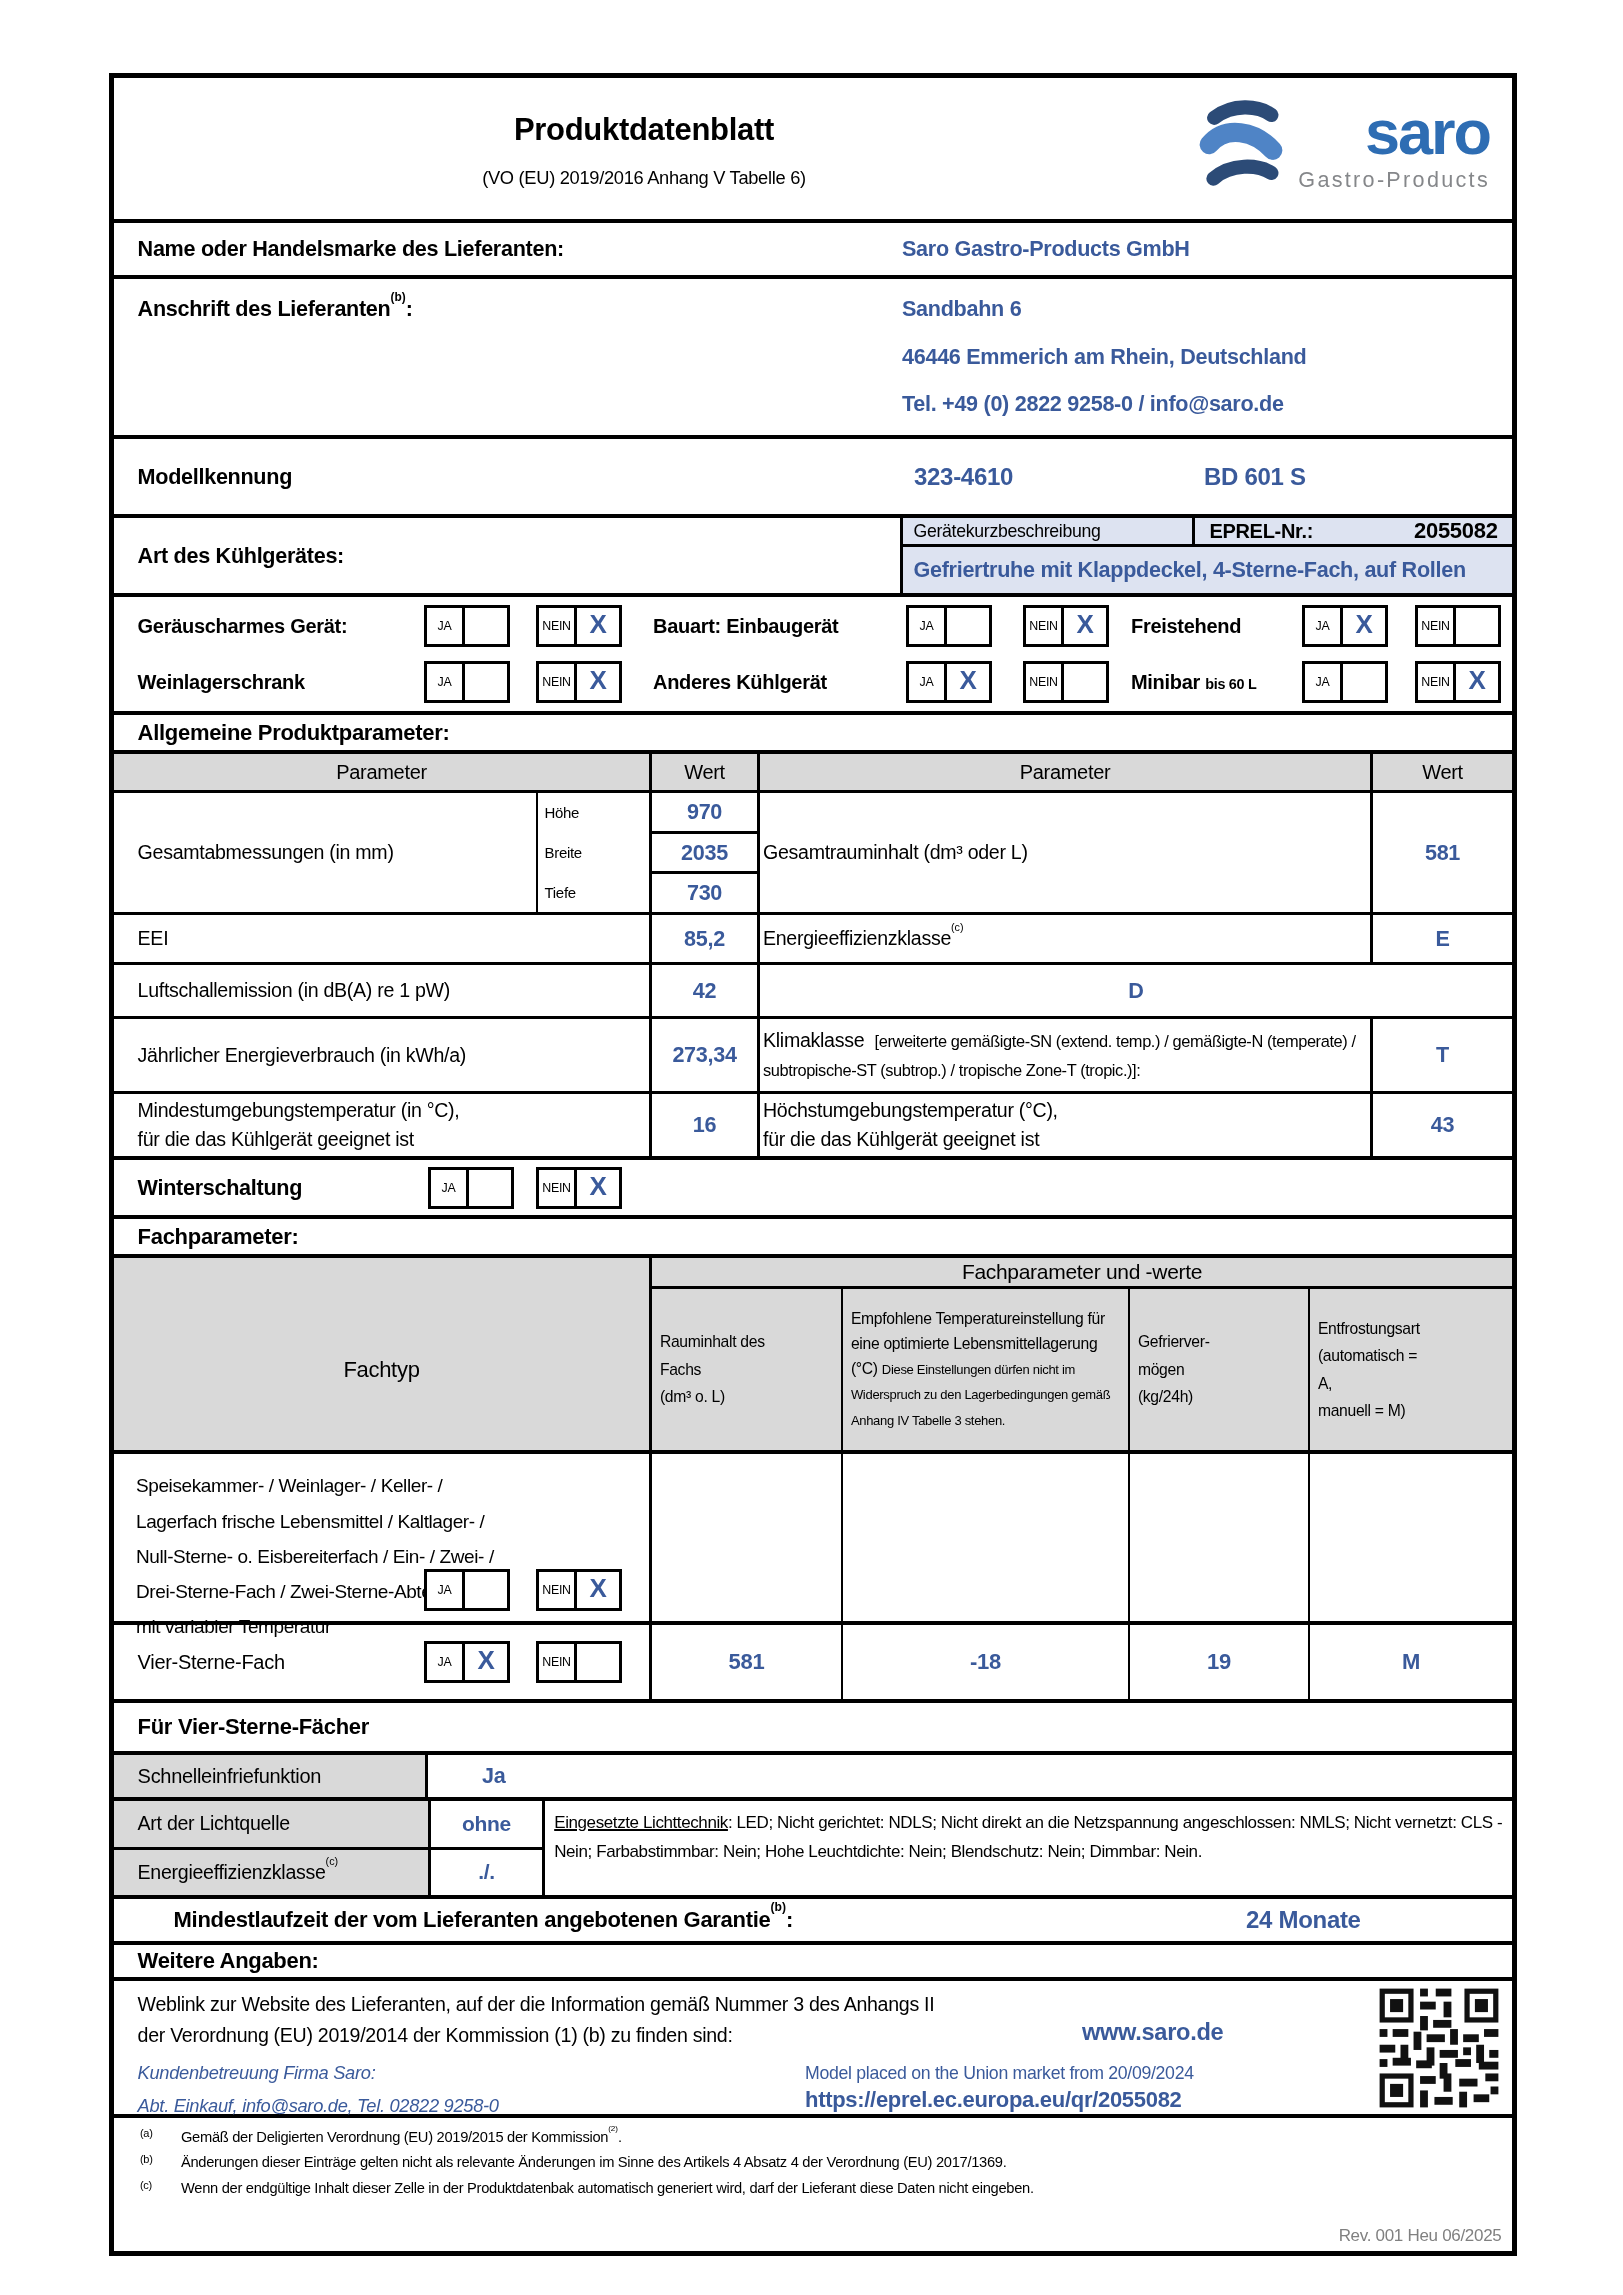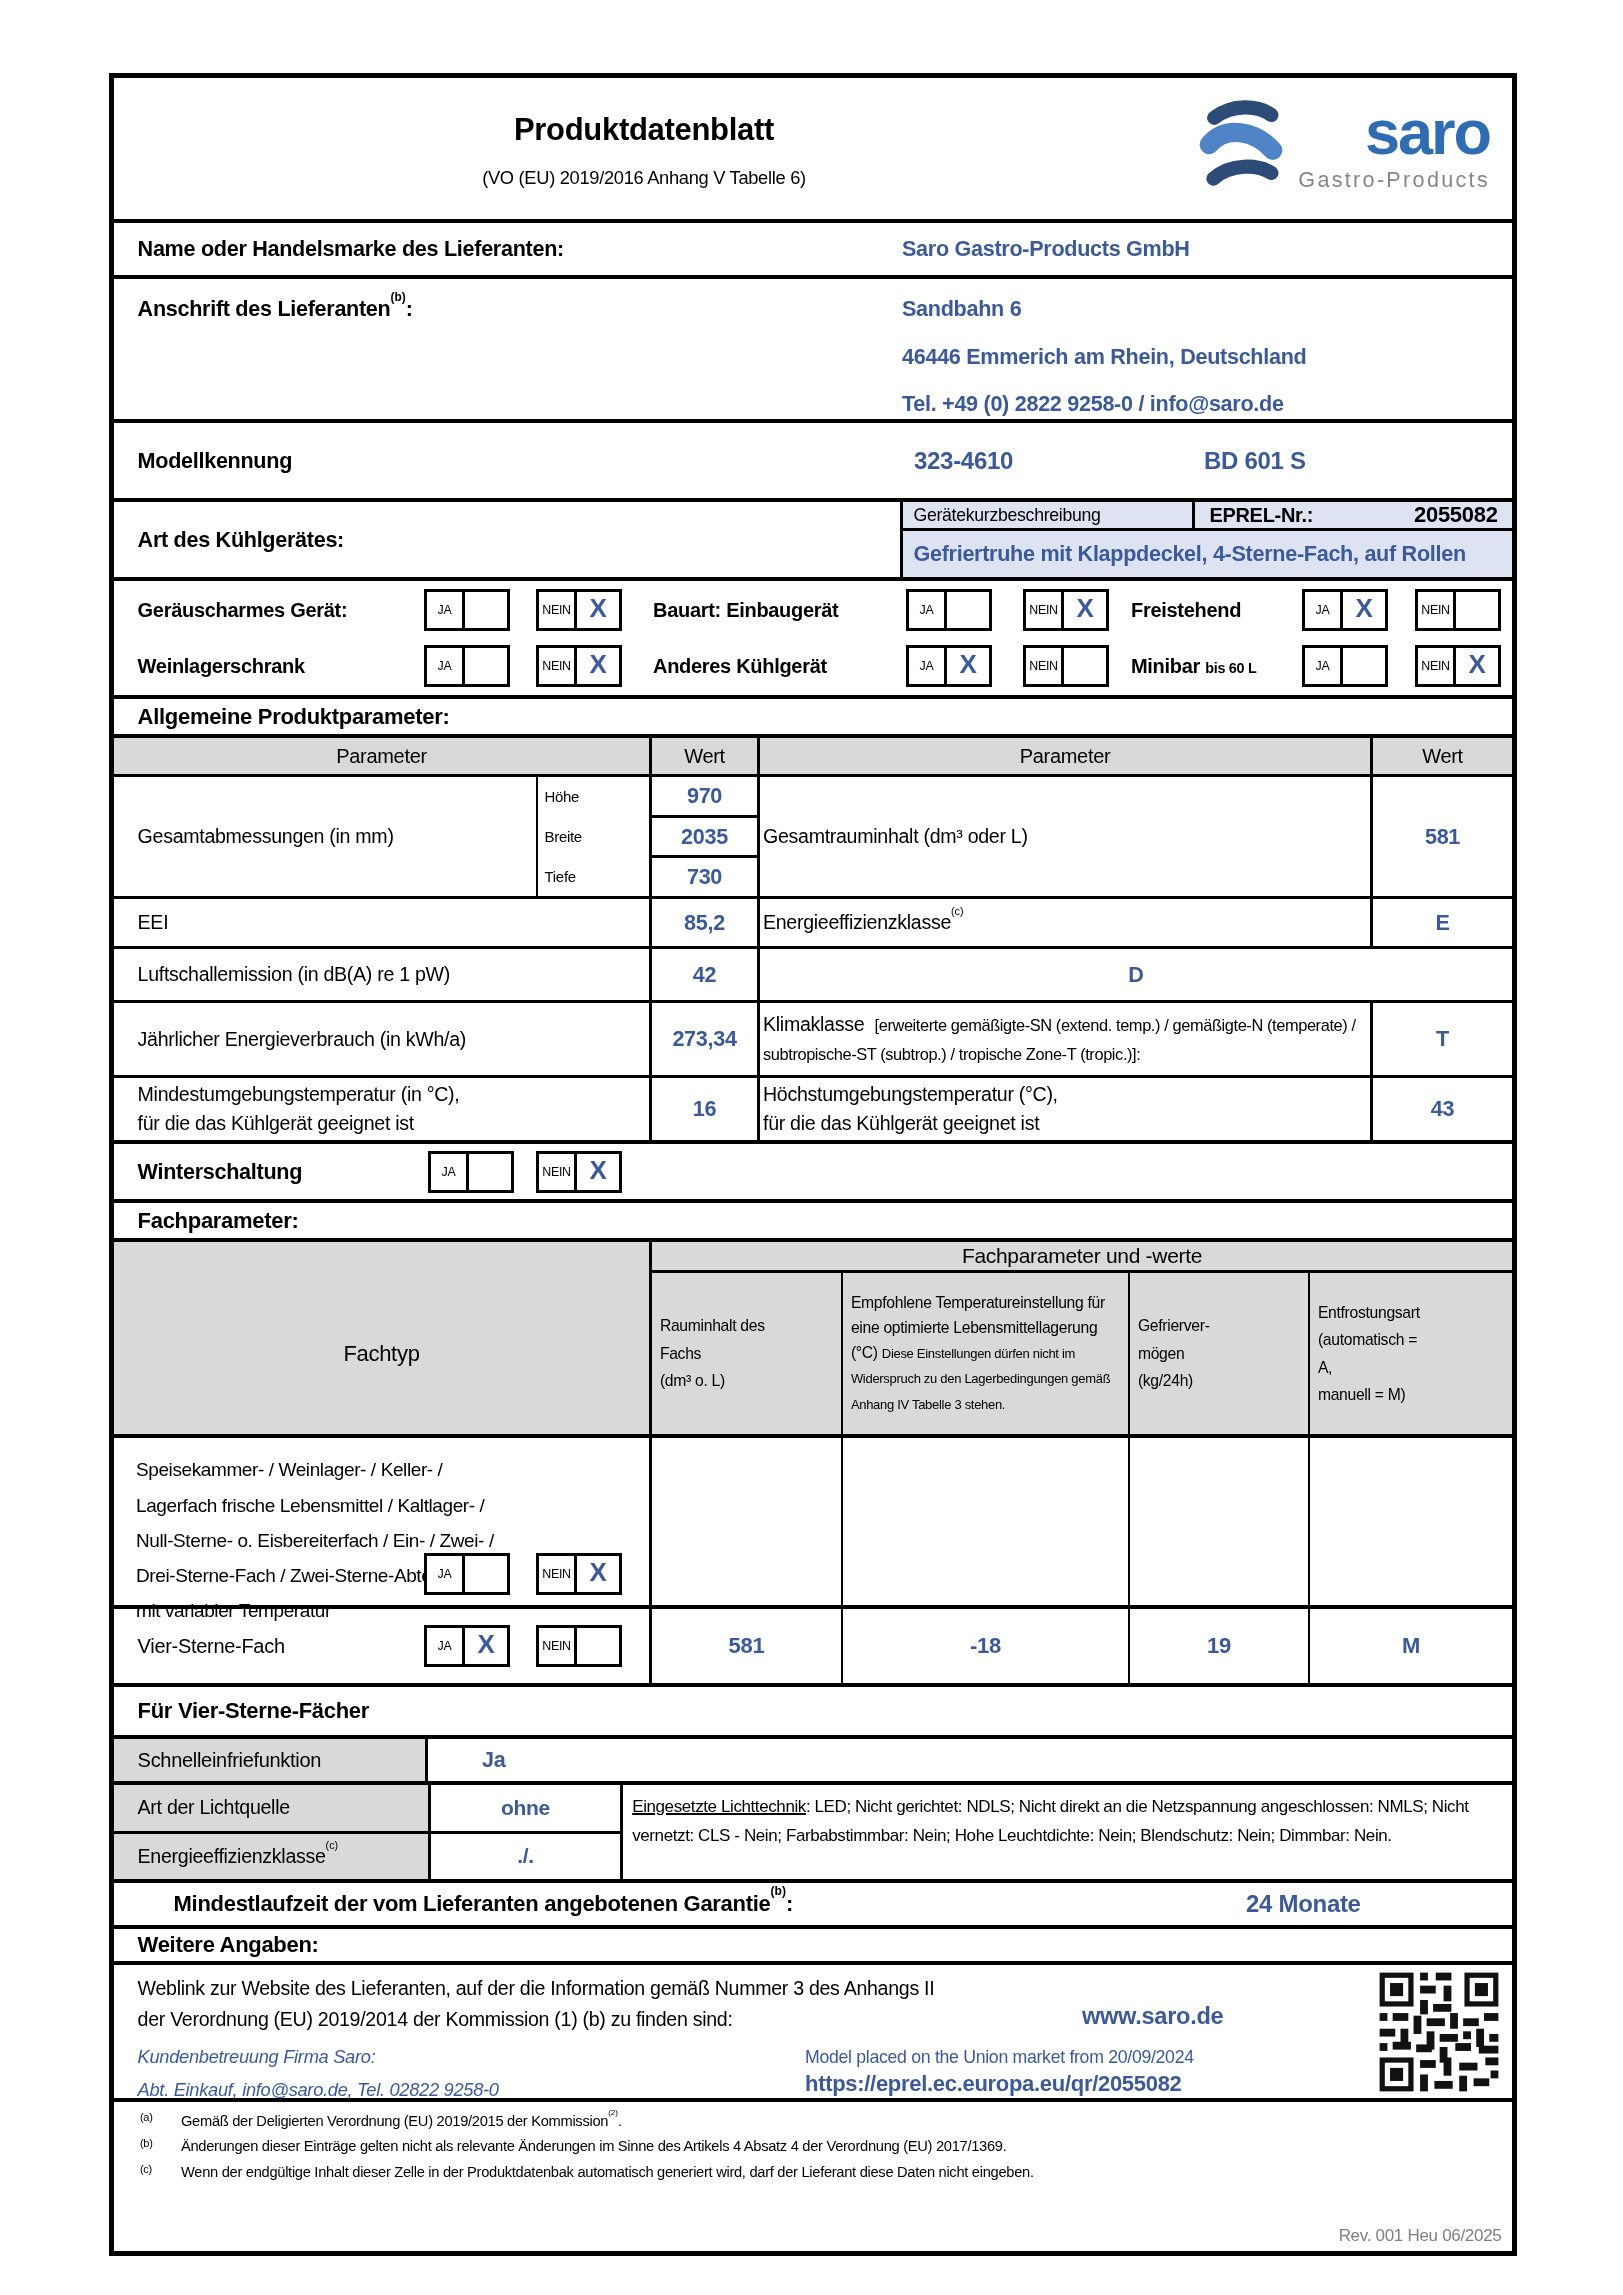--- a/index.html
+++ b/index.html
@@ -29,21 +29,21 @@
   .logo{ flex:1; display:flex; align-items:center; justify-content:flex-end; padding-right:22px; gap:14.4px; }
   .logo-text{ display:flex; flex-direction:column; align-items:flex-end; }
   .logo-word{ font-size:63px; font-weight:700; color:var(--logoblue); line-height:0.9; letter-spacing:-2px; }
   .logo-tag{ font-size:21.6px; color:var(--logogray); letter-spacing:2.3px; margin-top:6.5px; }
 
   
   .name-row{ height:56px; display:flex; align-items:center; }
   .lab{ font-size:21.6px; font-weight:700; padding-left:23.6px; }
   .name-row .lab{ width:788px; }
   .bval{ font-size:21.6px; font-weight:700; color:var(--blue); }
-  .addr-row{ height:144px; display:flex; align-items:flex-start; padding-top:17px; }
+  .addr-row{ height:160px; display:flex; align-items:flex-start; padding-top:17px; }
   .addr-row .lab{ width:788px; }
   .addr-lines div{ font-size:21.6px; font-weight:700; color:var(--blue); margin-bottom:21.6px; }
 
   .model-row{ height:79px; }
   .model-row .lab{ position:absolute; left:0; top:50%; transform:translateY(-50%); }
   .model-num{ position:absolute; left:800px; top:50%; transform:translateY(-50%); font-size:24px; }
   .model-name{ position:absolute; left:1090px; top:50%; transform:translateY(-50%); font-size:24px; }
 
   
   .art-row{ height:79px; display:flex; }
@@ -122,21 +122,21 @@
   .f2-lab .clab{ left:23.6px; }
   .fval{ display:flex; align-items:center; justify-content:center; font-size:22px; font-weight:700; color:var(--blue); }
 
   
   .quick{ height:46px; display:flex; align-items:stretch; }
   .quick-lab{ width:314px; background:var(--gray); border-right:3.3px solid #000; display:flex; align-items:center; padding-left:23.6px; font-size:20px; }
   .quick-val{ display:flex; align-items:center; padding-left:54px; font-size:21.6px; font-weight:700; color:var(--blue); }
 
   
   .ltable{ height:98px; display:flex; }
-  .l-left{ width:506px; display:flex; flex-direction:column; }
+  .l-left{ width:428px; display:flex; flex-direction:column; }
   .lrow{ flex:1; display:flex; }
   .lrow:first-child{ border-bottom:3.3px solid #000; }
   .l-lab{ width:314px; background:var(--gray); display:flex; align-items:center; padding-left:23.6px; font-size:19.6px; }
   .l-val{ flex:1; border-left:3.3px solid #000; display:flex; align-items:center; justify-content:center; font-size:21px; font-weight:700; color:var(--blue); }
   .l-note{ flex:1; border-left:3.3px solid #000; padding:6.5px 9.2px 0 9.2px; font-size:17px; line-height:1.75; letter-spacing:-0.4px; }
   .l-note .u{ text-decoration:underline; text-decoration-thickness:2px; }
 
   .warranty{ height:46px;padding-left:36px; }
   .warranty .lab{ position:absolute; top:50%; transform:translateY(-50%); font-size:22px; }
   .warranty .wval{ position:absolute; left:1132px; top:50%; transform:translateY(-50%); font-size:24px; font-weight:700; color:var(--blue); }

